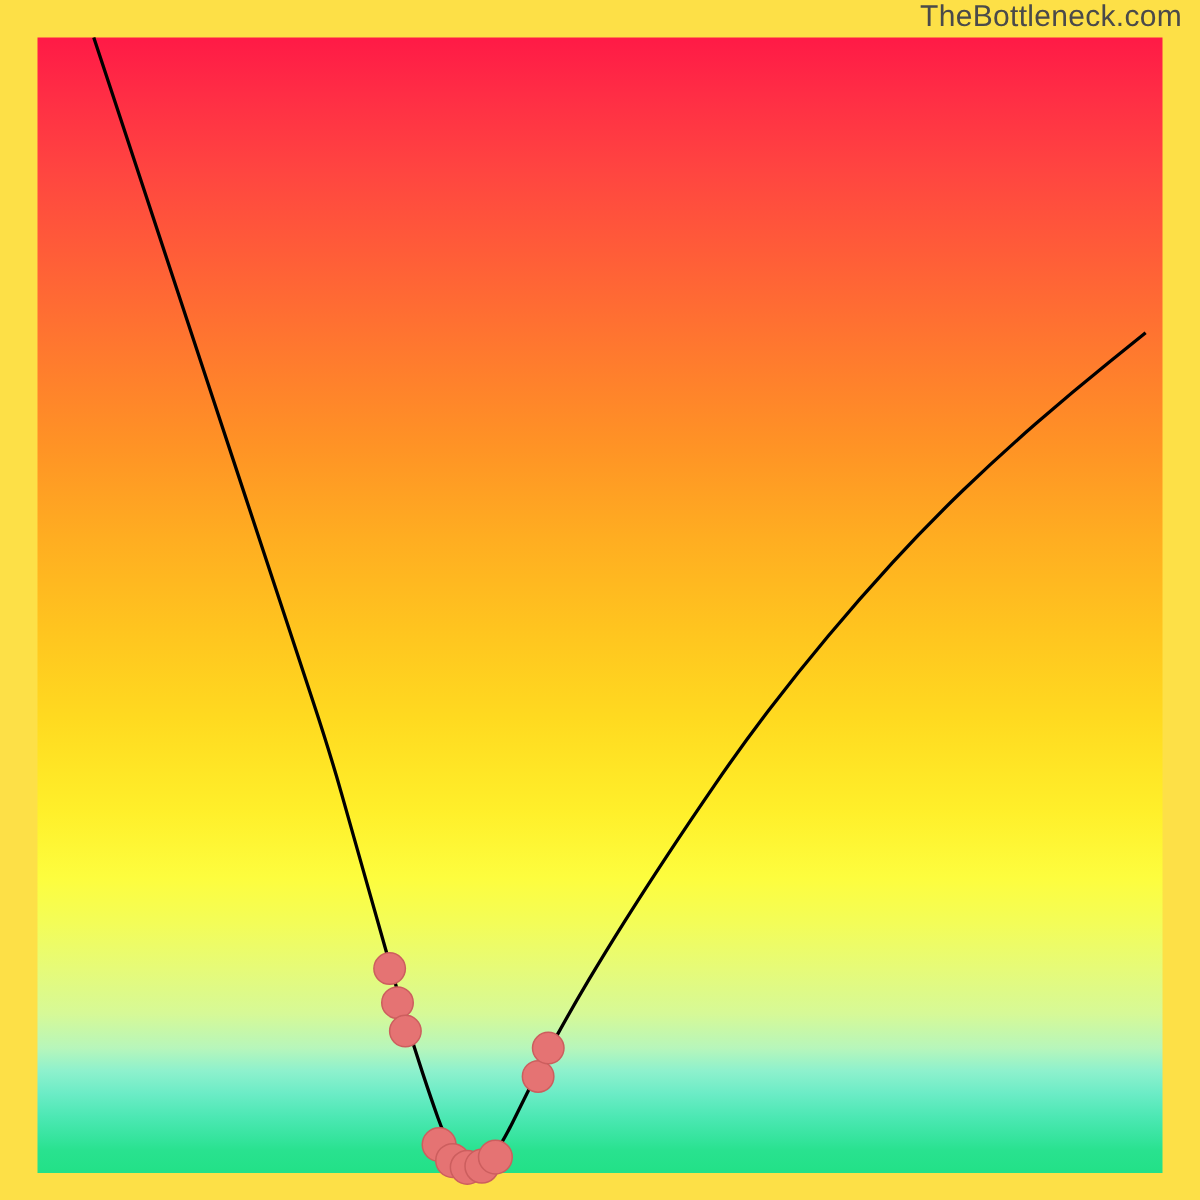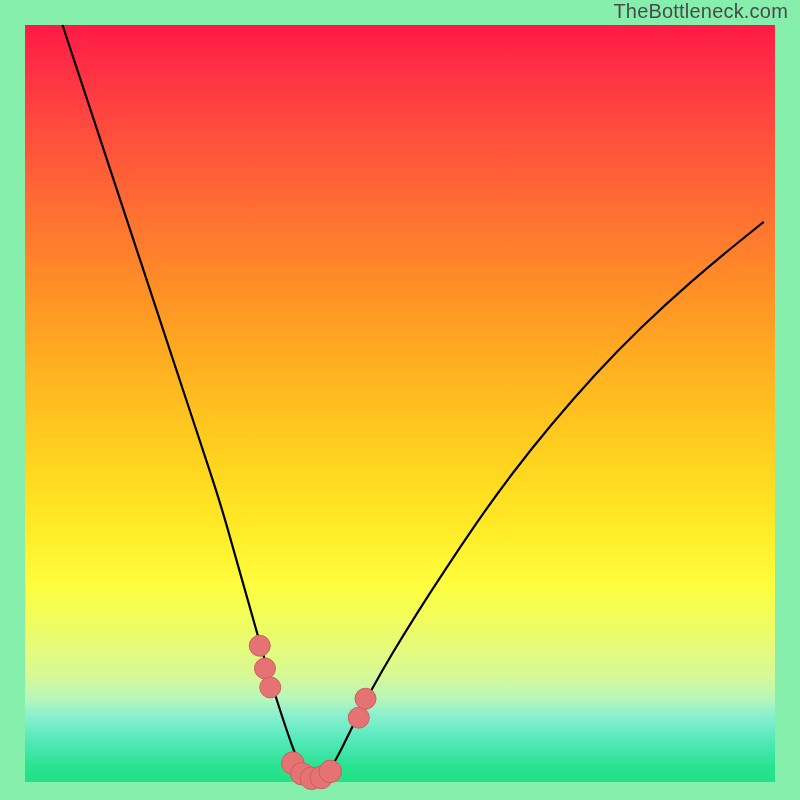--- a/index.html
+++ b/index.html
@@ -9,21 +9,21 @@
     height: 800px;
     background: #000;
     overflow: hidden;
   }
   .frame {
     position: absolute;
     left: 0;
     top: 0;
     width: 800px;
     height: 800px;
-    background: #86efac;
+    background: #fde047;
   }
   .plot-area {
     
     position: absolute;
     left: 25px;
     top: 25px;
     width: 750px;
     height: 757px;
     
     background: linear-gradient(

